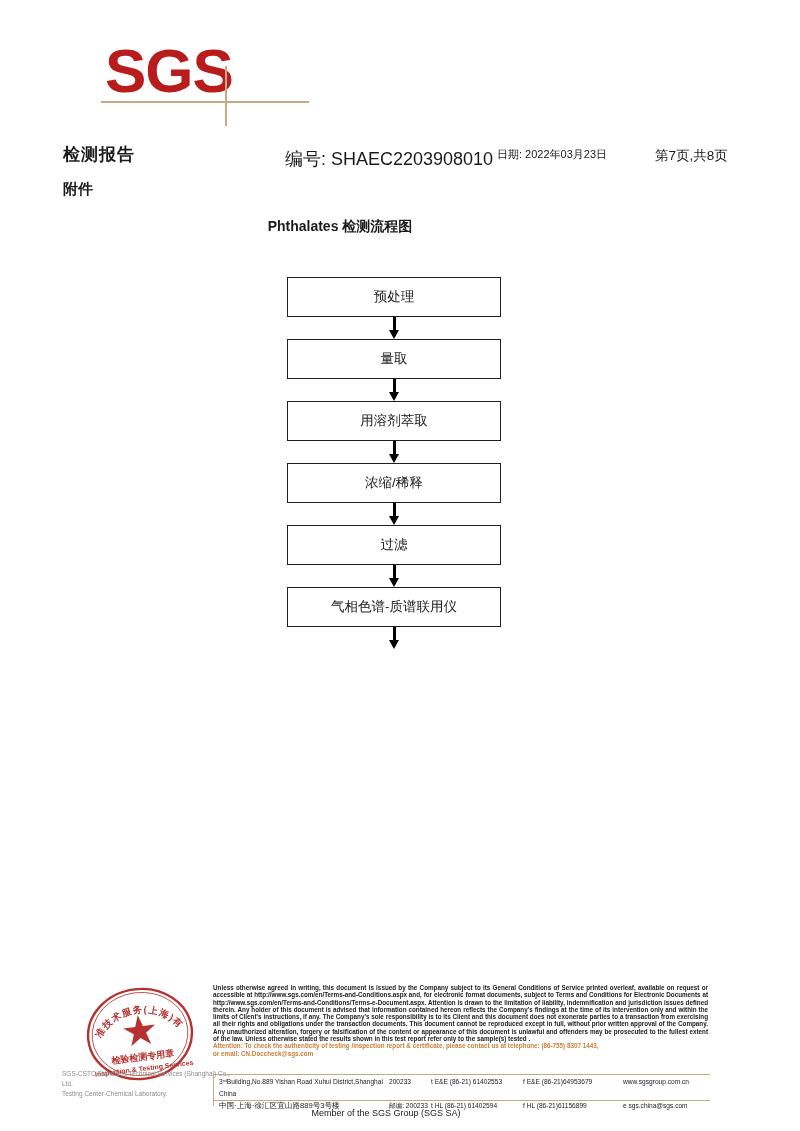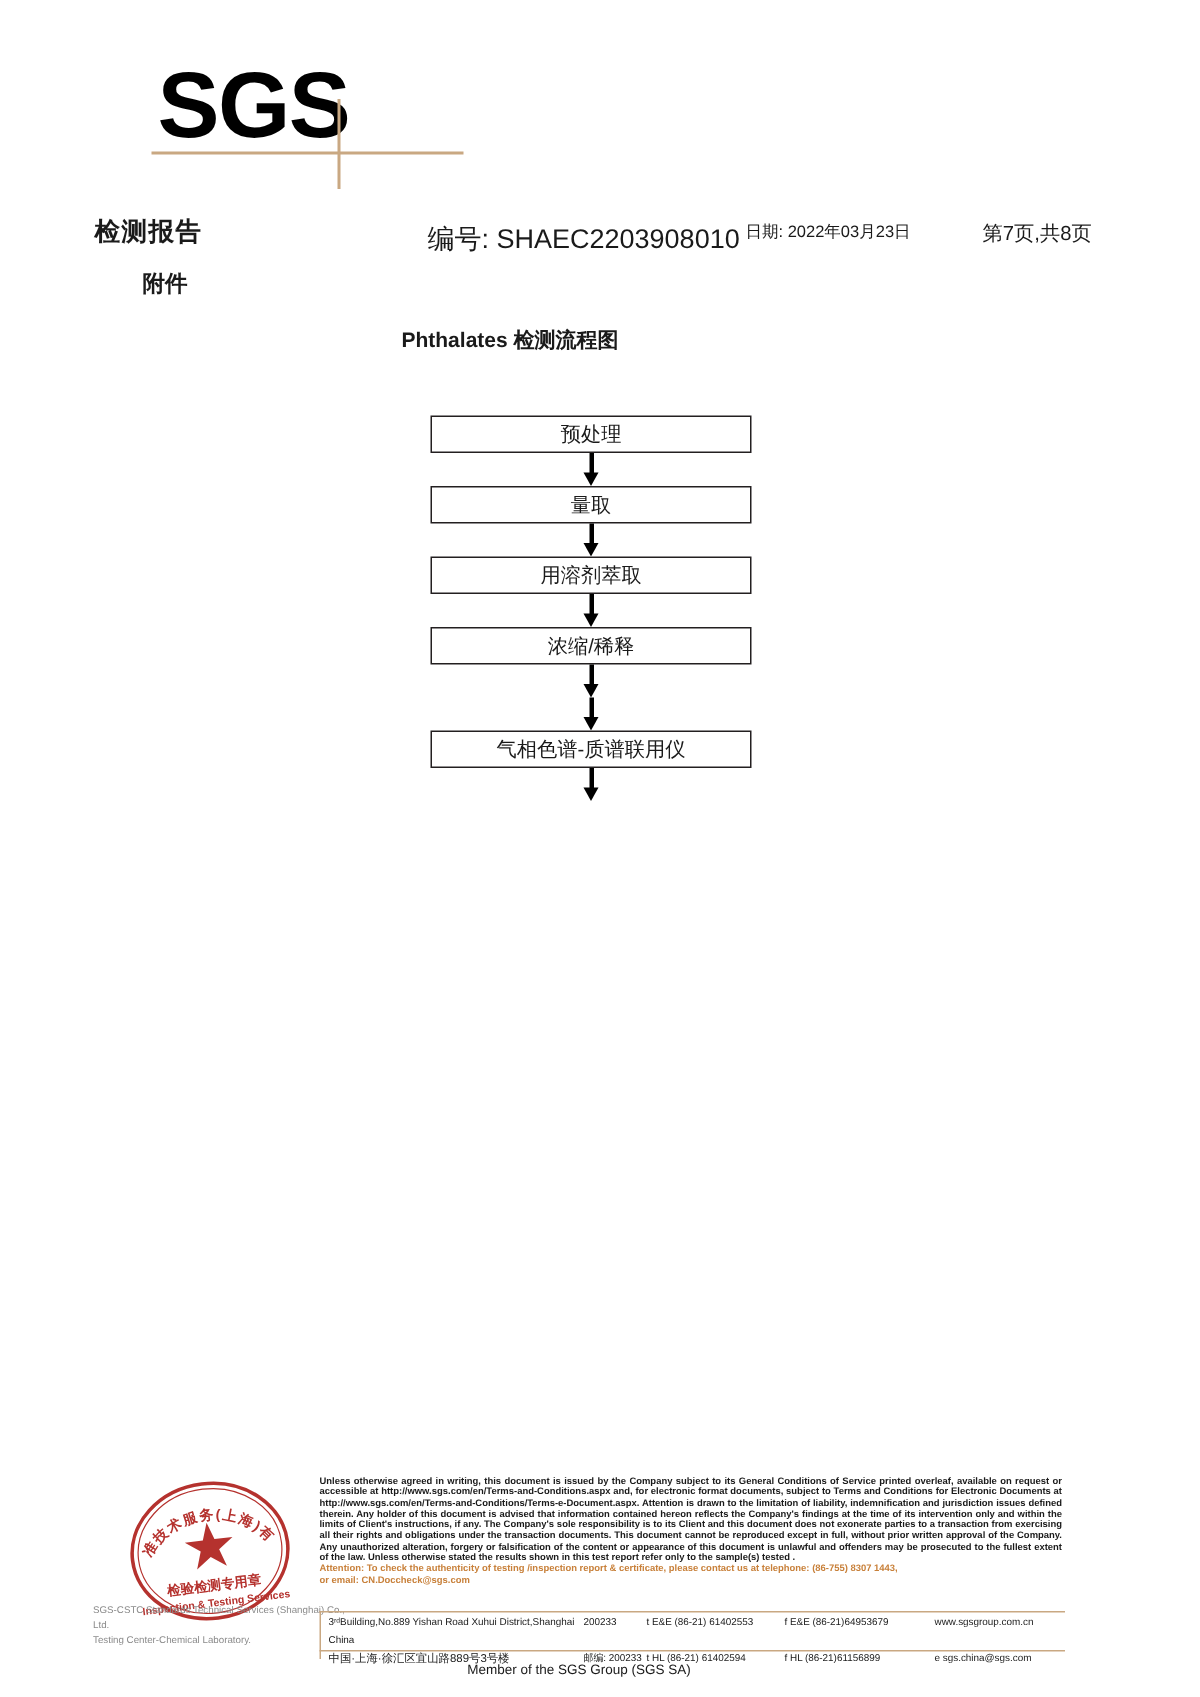--- a/index.html
+++ b/index.html
@@ -28,21 +28,21 @@
     height: 80px;
   }
   .logo-text {
     position: absolute;
     left: 0;
     top: 0;
     font-family: "Liberation Sans", "DejaVu Sans", sans-serif;
     font-weight: bold;
     font-size: 62px;
     letter-spacing: -1px;
-    color: #000000;
+    color: #b91c1c;
     line-height: 66px;
   }
   .logo-hline {
     position: absolute;
     left: -4px;
     top: 63px;
     width: 208px;
     height: 2px;
     background: #c9a882;
   }
@@ -63,21 +63,20 @@
     font-size: 17px;
     font-weight: bold;
     letter-spacing: 1px;
   }
   .hdr-attach {
     position: absolute;
     left: 63px;
     top: 180px;
     font-size: 15px;
     font-weight: bold;
-    margin-left: 32px;
   }
   .hdr-no {
     position: absolute;
     left: 285px;
     top: 147px;
     font-size: 18px;
   }
   .hdr-date {
     position: absolute;
     left: 497px;
@@ -103,21 +102,21 @@
   }
   .flow {
     position: absolute;
     left: 287px;
     top: 277px;
     width: 216px;
   }
   .flow-box {
     position: relative;
     width: 214px;
-    height: 25px;
+    height: 40px;
     border: 1px solid #231f20;
     box-sizing: border-box;
     display: flex;
     align-items: center;
     justify-content: center;
     font-size: 13.5px;
     background: #fff;
   }
   .flow-arrow {
     position: relative;
@@ -271,20 +270,21 @@
     <div class="flow-box">用溶剂萃取</div>
     <div class="flow-arrow">
         <div class="shaft"></div>
         <div class="head"></div>
       </div>
     <div class="flow-box">浓缩/稀释</div>
     <div class="flow-arrow">
         <div class="shaft"></div>
         <div class="head"></div>
       </div>
+    <div class="flow-box">过滤</div>
     <div class="flow-arrow">
         <div class="shaft"></div>
         <div class="head"></div>
       </div>
     <div class="flow-box">气相色谱-质谱联用仪</div>
     <div class="flow-arrow">
         <div class="shaft"></div>
         <div class="head"></div>
       </div>
   </div>

